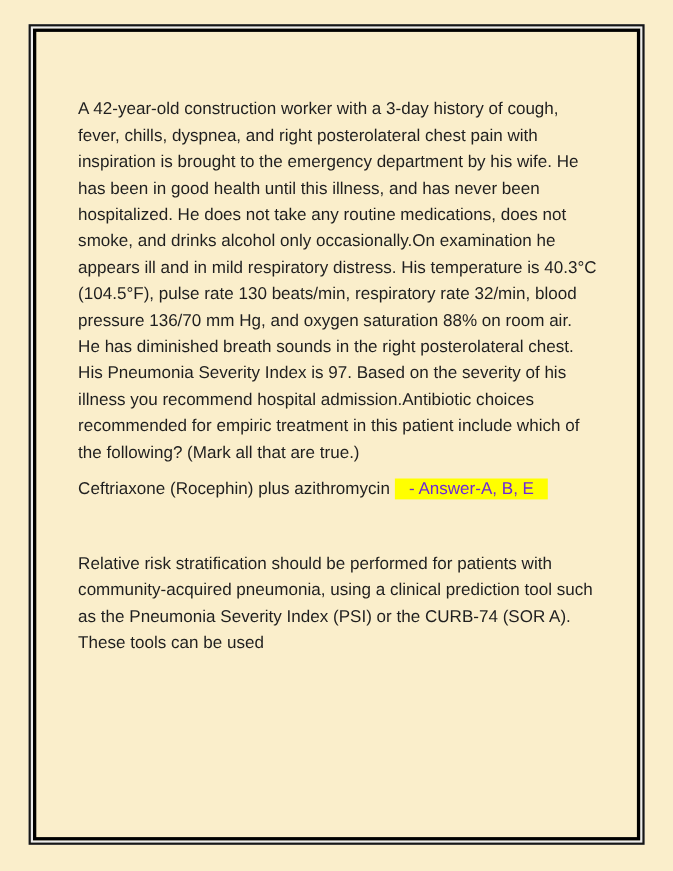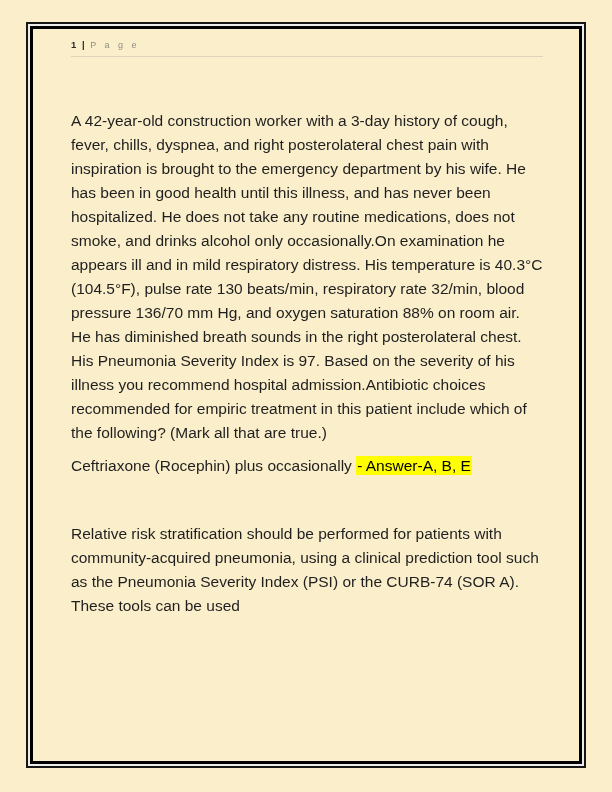--- a/index.html
+++ b/index.html
@@ -61,42 +61,37 @@
   }
   .para {
     font-size: 15.5px;
     line-height: 24px;
     color: var(--body_text);
   }
   .para-case { margin-top: 52px; }
   .answer-line { margin-top: 9px; }
   .answer-highlight {
     background: var(--highlight_yellow);
-    color: #000000;
-    padding: 1px 1px;
+    color: #6d28d9;
+    padding: 1px 13px;
   }
   .para-explanation { margin-top: 44px; }
 </style>
 </head>
 <body>
 
 <div class="page">
   <div class="frame-outer">
     <div class="frame-inner">
 
-      <div class="page-header">
-        <span class="pg-num">1</span>
-        <span class="pg-sep">|</span>
-        <span class="pg-label">P a g e</span>
-      </div>
 
 
       <div class="para para-case">A 42-year-old construction worker with a 3-day history of cough, fever, chills, dyspnea, and right posterolateral chest pain with inspiration is brought to the emergency department by his wife. He has been in good health until this illness, and has never been hospitalized. He does not take any routine medications, does not smoke, and drinks alcohol only occasionally.On examination he appears ill and in mild respiratory distress. His temperature is 40.3°C (104.5°F), pulse rate 130 beats/min, respiratory rate 32/min, blood pressure 136/70 mm Hg, and oxygen saturation 88% on room air. He has diminished breath sounds in the right posterolateral chest. His Pneumonia Severity Index is 97. Based on the severity of his illness you recommend hospital admission.Antibiotic choices recommended for empiric treatment in this patient include which of the following? (Mark all that are true.)</div>
 
       <div class="para answer-line">
-        <span>Ceftriaxone (Rocephin) plus occasionally </span><span class="answer-highlight">- Answer-A, B, E</span>
+        <span>Ceftriaxone (Rocephin) plus azithromycin </span><span class="answer-highlight">- Answer-A, B, E</span>
       </div>
 
       <div class="para para-explanation">Relative risk stratification should be performed for patients with community-acquired pneumonia, using a clinical prediction tool such as the Pneumonia Severity Index (PSI) or the CURB-74 (SOR A). These tools can be used</div>
 
     </div>
   </div>
 </div>
 
 </body></html>

